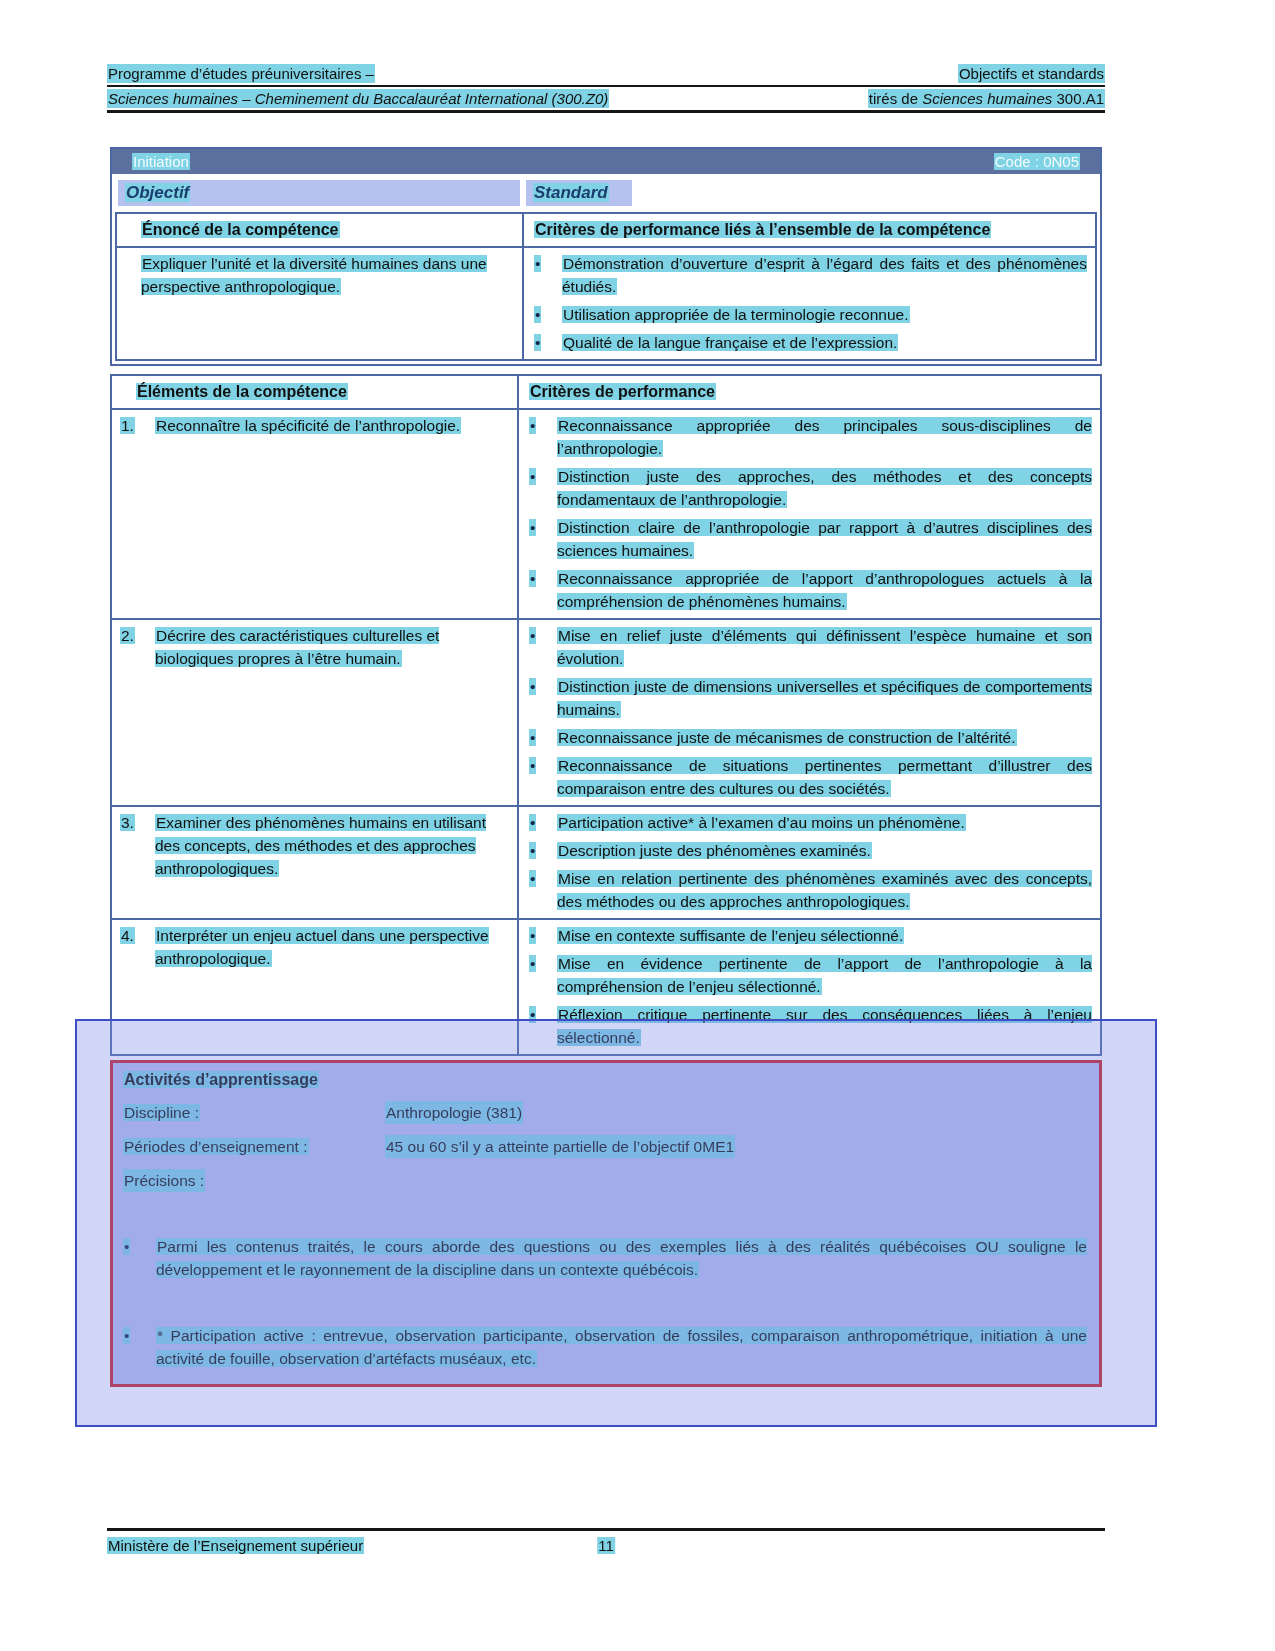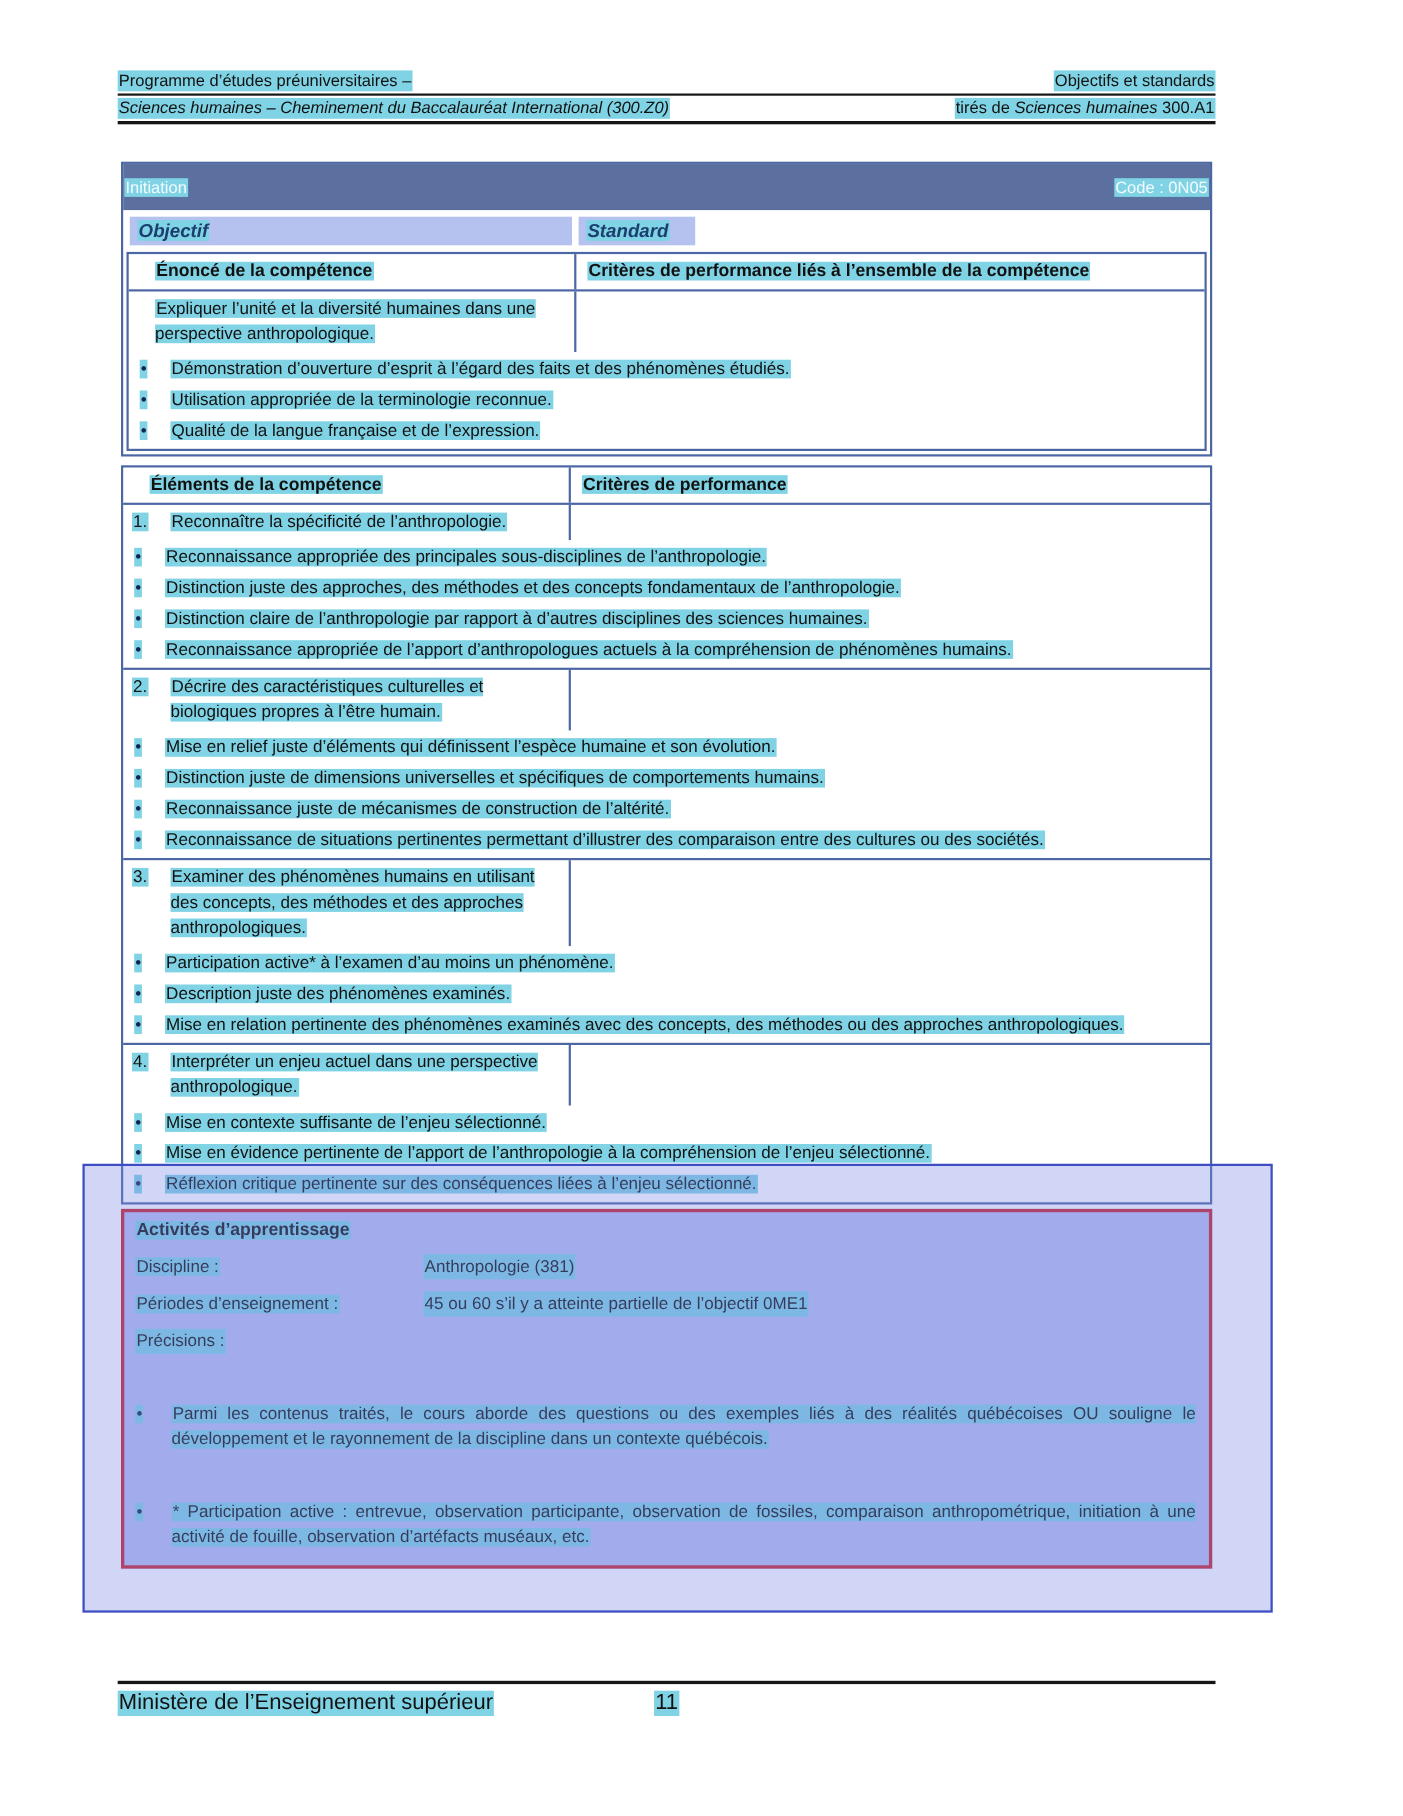--- a/index.html
+++ b/index.html
@@ -15,32 +15,32 @@
   .hl{background:var(--highlight);padding:0 1px;}
   .bold{font-weight:bold;}
   
   .hdr-row{display:flex;justify-content:space-between;align-items:baseline;font-size:15px;line-height:19px;}
   .rule2{border-top:2px solid #161616;margin:2px 0 2px;}
   .rule3{border-top:3px solid #161616;margin:2px 0 0;}
   
   .boxA,.boxB{margin-left:3px;width:992px;border:2px solid var(--border);background:#fff;}
   .boxA{margin-top:34px;}
   .boxB{margin-top:8px;}
-  .banner{height:42px;background:var(--banner);color:#fff;display:flex;justify-content:space-between;
-          align-items:center;padding:0 1px;font-size:15px;gap:26px;}
+  .banner{height:25px;background:var(--banner);color:#fff;display:flex;justify-content:space-between;
+          align-items:center;padding:0 20px;font-size:15px;gap:26px;}
   .banner .hl{color:#f4fbff;}
   .objstd{display:flex;gap:6px;padding:6px 0 6px 6px;}
   .strip{background:var(--lavender);padding:2px 7px;font-weight:bold;font-style:italic;
          font-size:17px;color:var(--headnavy);line-height:22px;}
   .strip-obj{width:402px;}
   .strip-std{width:106px;}
   
   .tbl{margin:0 3px 3px;border:2px solid var(--border);}
   .trow{display:flex;}
-  .trow + .trow{border-top:2px solid var(--border);flex-direction:column;}
+  .trow + .trow{border-top:2px solid var(--border);}
   .cl{width:407px;border-right:2px solid var(--border);padding:4px 8px 5px 24px;line-height:23px;}
   .cr{flex:1;padding:4px 8px 5px 10px;line-height:23px;}
   .thead .cl,.thead .cr{font-weight:bold;font-size:16px;}
   .elcell{padding-left:43px;text-indent:-35px;}
   .num{display:inline-block;width:35px;text-indent:0;}
   .crit{padding-left:28px;text-indent:-28px;text-align:justify;line-height:23px;margin-bottom:5px;}
   .crit:last-child{margin-bottom:0;}
   .bullet{display:inline-block;width:28px;text-indent:0;color:#15264d;}
   
   .act-wrap{position:relative;margin:4px 0 0 3px;width:992px;}
@@ -48,21 +48,21 @@
           padding:8px 12px 14px 10px;}
   .act-title{margin-bottom:12px;font-size:16px;}
   .act-row{display:flex;margin-bottom:11px;line-height:23px;}
   .act-label{display:inline-block;width:262px;}
   .actcrit{padding-left:33px;text-indent:-33px;margin-bottom:6px;margin-top:43px;}
   .actcrit .bullet{width:33px;}
   .overlay{position:absolute;left:-35px;right:-55px;top:-41px;bottom:-40px;z-index:5;
            background:var(--overlayFill);border:2px solid var(--overlayBorder);pointer-events:none;}
   
   .footer{position:absolute;left:107px;top:1528px;width:998px;border-top:3px solid #161616;
-          padding-top:6px;font-size:20px;}
+          padding-top:6px;font-size:15px;}
   .footer-inner{position:relative;display:flex;}
   .pagenum{position:absolute;left:50%;transform:translateX(-50%);}
   i{font-style:italic;}
 </style>
 </head>
 <body>
 
 <div class="page">
   <div class="content">
 

